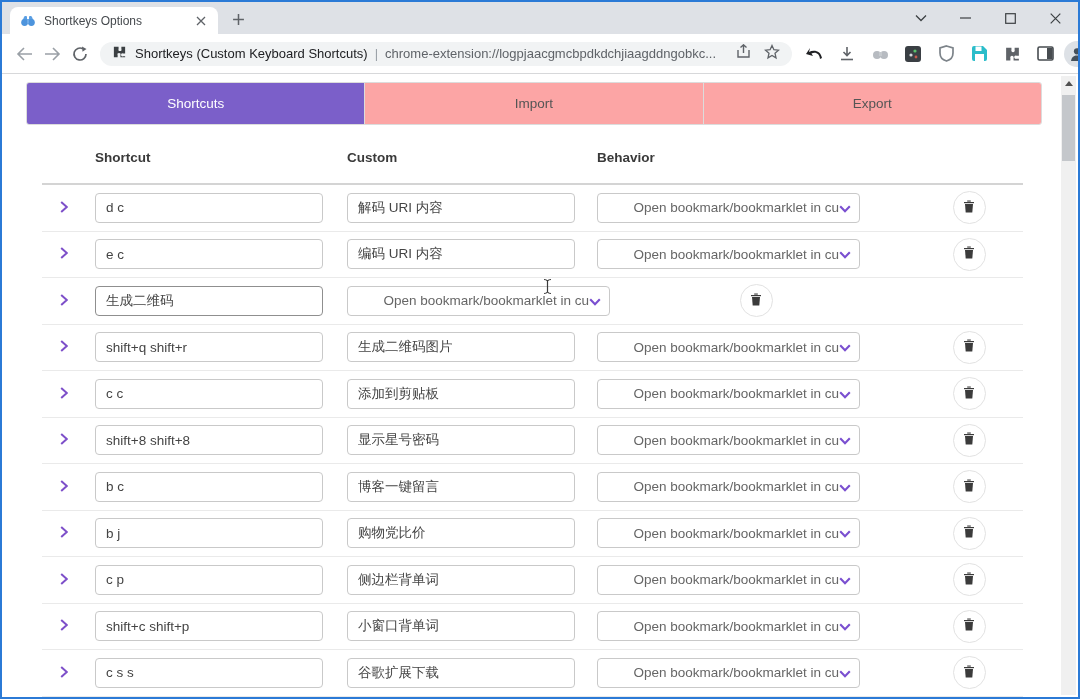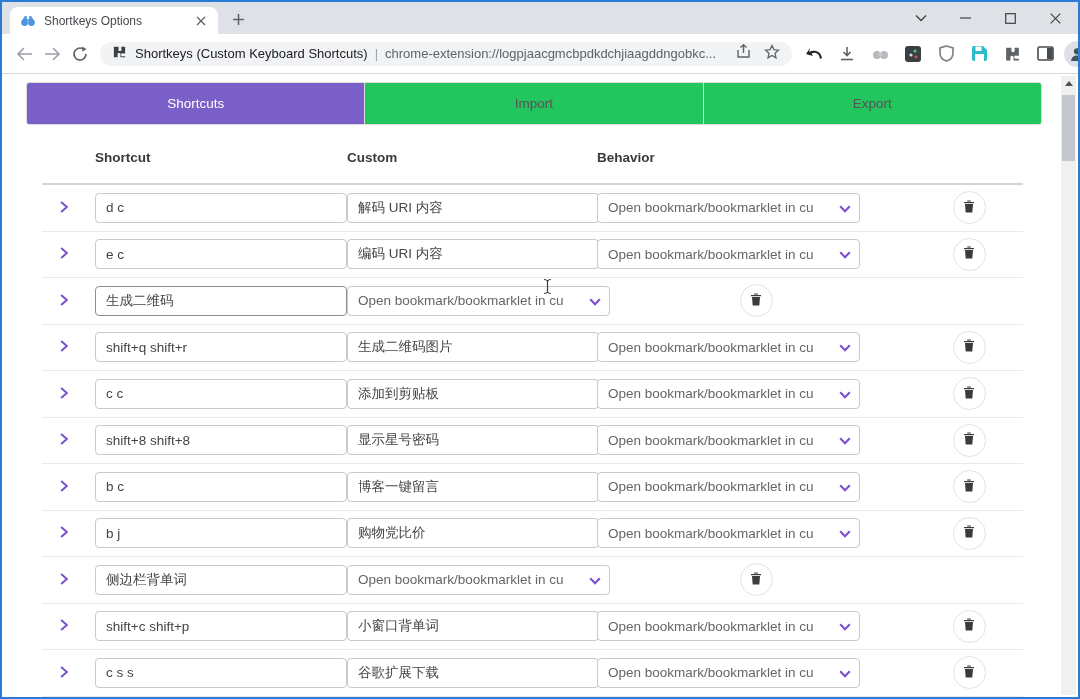--- a/index.html
+++ b/index.html
@@ -31,38 +31,38 @@
   .extrow { display:flex; align-items:center; gap:5px; margin-left:2px; }
   .extbtn { width:28px; height:28px; display:flex; align-items:center; justify-content:center; flex:none; }
   .avatar { width:26px; height:26px; border-radius:50%; background:#dde1e6; display:flex; align-items:center; justify-content:center; }
 
   
   .content { position:absolute; top:73px; left:0; right:0; bottom:0; background:#fff; overflow:hidden; }
 
   .segmented { display:flex; margin:7px 40px 0 24px; width:1016px; height:43px;
                border:1px solid #dcdcdc; border-radius:3px; overflow:hidden; }
   .seg { flex:1; display:flex; align-items:center; justify-content:center; font-size:13.5px;
-         color:#555; background:#22c55e; border-right:1px solid #dcdcdc; }
+         color:#555; background:#fca5a5; border-right:1px solid #dcdcdc; }
   .seg:last-child { border-right:none; }
   .seg.active { background:#7b5fc9; color:#fff; }
 
   .thead { display:grid; grid-template-columns:53px 252px 250px 318px 1fr;
            margin:25px 55px 0 40px; padding-bottom:18px; border-bottom:2px solid #d4d4d4; }
   .th { font-size:13.5px; font-weight:bold; color:#3a3a3a; }
 
   .rows { margin:0 55px 0 40px; }
   .row { display:grid; grid-template-columns:53px 252px 250px 318px 1fr; align-items:center;
          height:46.5px; border-bottom:1px solid #eaeaea; }
   .expander { display:flex; align-items:center; padding-left:18px; }
-  .txtinput { width:252px; height:30px; border:1px solid #c9c9c9; border-radius:4px; padding:0 10px;
+  .txtinput { width:228px; height:30px; border:1px solid #c9c9c9; border-radius:4px; padding:0 10px;
               font-size:13.5px; color:#444; font-family:inherit; background:#fff; outline:none; }
   .txtinput.focused { border-color:#8f8f8f; }
   .selectbox { width:263px; height:30px; border:1px solid #c9c9c9; border-radius:4px; background:#fff;
                display:flex; align-items:center; padding:0 8px 0 10px; }
-  .selectval { font-size:13.5px; color:#666; white-space:nowrap; overflow:hidden; flex:1; }
+  .selectval { font-size:13.5px; color:#666; white-space:nowrap; overflow:hidden; flex:1;text-align:right; }
   .delwrap { display:flex; justify-content:center; }
   .delbtn { width:33px; height:33px; border-radius:50%; border:1px solid #e2e2e2; background:#fff;
             display:flex; align-items:center; justify-content:center; }
 
   
   .scrollbar { position:absolute; top:74px; right:2px; bottom:2px; width:15px; background:#f0f0f0; }
   .sb-up { height:15px; display:flex; align-items:center; justify-content:center; }
   .sb-up-tri { width:0; height:0; border-left:4px solid transparent; border-right:4px solid transparent;
                border-bottom:5px solid #505050; }
   .sb-thumb { position:absolute; top:19px; left:1px; width:13px; height:66px; background:#c4c7cb; }
@@ -501,20 +501,21 @@
   </div>
 
   <div class="row">
     <div class="expander">
       <span>
         <svg width="8" height="12" viewBox="0 0 8 12">
                 <path d="M1.2 1 L6.8 6 L1.2 11" stroke="#7d4fc9" stroke-width="2" fill="none"></path>
               </svg>
       </span>
     </div>
+    <div><input class="txtinput" type="text" value="c p" style=""></div>
     <div><input class="txtinput" type="text" value="侧边栏背单词" style=""></div>
     <div>
       <div class="selectbox">
         <span class="selectval">Open bookmark/bookmarklet in cu</span>
         <span>
           <svg width="12" height="8" viewBox="0 0 12 8">
                   <path d="M1.2 1.2 L6 6.2 L10.8 1.2" stroke="#7a4fd0" stroke-width="2.1" fill="none"></path>
                 </svg>
         </span>
       </div>

